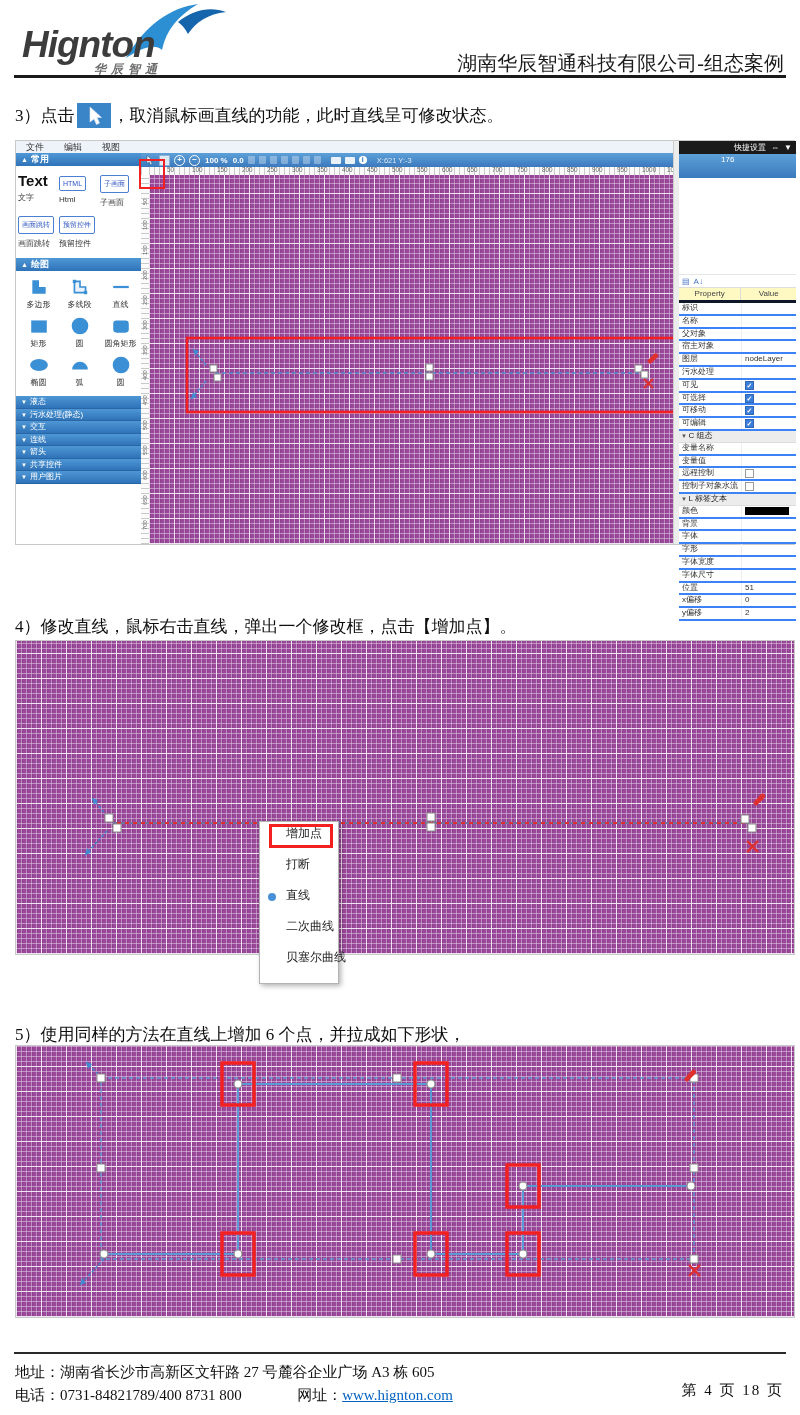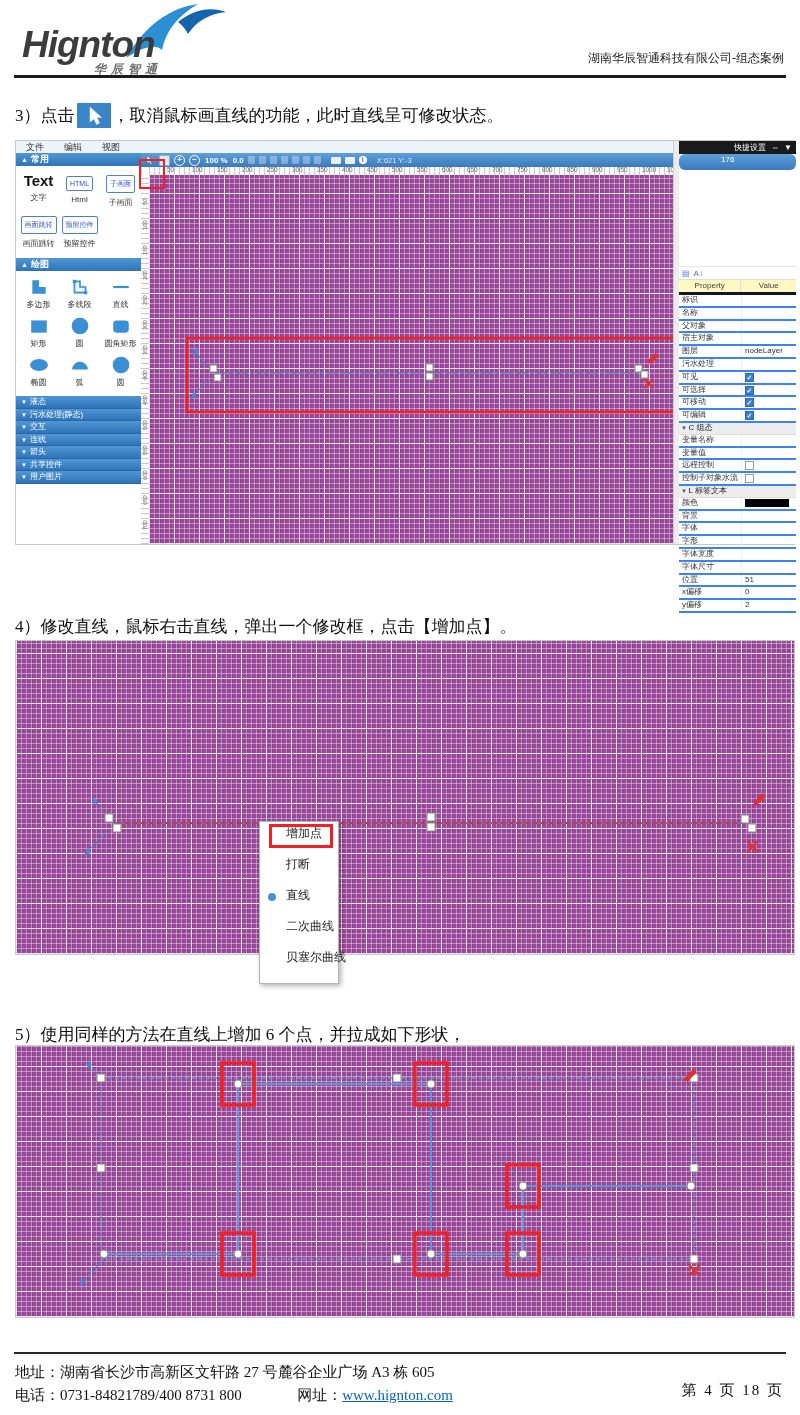--- a/index.html
+++ b/index.html
@@ -5,21 +5,21 @@
   html,body{margin:0;padding:0;background:#fff;}
   .page{position:relative;width:800px;height:1415px;background:#fff;overflow:hidden;
         font-family:"Liberation Serif",serif;color:#111;}
   
   .logo{position:absolute;left:22px;top:6px;width:220px;height:66px;}
   .brand{position:absolute;left:0;top:18px;font:italic bold 37px "Liberation Sans",sans-serif;
          color:#3c3c3c;letter-spacing:-1px;}
   .brand-sub{position:absolute;left:72px;top:55px;font:bold italic 12px "Liberation Sans",sans-serif;
          color:#6a6a6a;letter-spacing:5px;}
   .swoosh{position:absolute;left:96px;top:-4px;}
-  .doc-title{position:absolute;right:16px;top:50px;font-size:12px;color:#1a1a1a;margin-left:36px;}
+  .doc-title{position:absolute;right:16px;top:50px;font-size:20px;color:#1a1a1a;margin-left:36px;}
   .hrule{position:absolute;left:14px;right:14px;top:75px;height:2.5px;background:#1b1b1b;}
   
   .step{position:absolute;left:15px;font-size:17px;color:#0f0f0f;white-space:nowrap;}
   .step .inline-ic{display:inline-block;width:34px;height:25px;background:#3a85c8;
         vertical-align:-7px;margin:0 2px;}
   
   .shot{position:absolute;left:15px;width:780px;background:#fff;border:1px solid #c9c9c9;box-sizing:border-box;}
   .gridbg{background-color:#9a4899;background-image:
       repeating-linear-gradient(90deg, rgba(247,240,249,.85) 0 1px, transparent 1px 25px),
       repeating-linear-gradient(0deg,  rgba(247,240,249,.85) 0 1px, transparent 1px 25px),
@@ -30,21 +30,21 @@
   
   .menubar{position:absolute;left:0;top:0;right:0;height:12px;background:#eef3fa;
         border-bottom:6px solid #14b8a6;font:9px "Liberation Sans",sans-serif;color:#333;}
   .mb-item{display:inline-block;padding:0 10px;line-height:12px;}
   .sidebar{position:absolute;left:0;top:12px;bottom:0;width:125px;background:#fff;
         border-right:1px solid #ccc;font-family:"Liberation Sans",sans-serif;}
   .sb-head{height:13px;background:linear-gradient(#4e97d5,#2f73b8);color:#fff;
         font:bold 9px "Liberation Sans",sans-serif;line-height:13px;padding:0 5px;}
   .sb-head .tri{font-size:7px;margin-right:3px;}
   .sb-grid{display:grid;grid-template-columns:41px 41px 41px;padding:6px 0 4px 2px;}
-  .sb-cell{text-align:center;margin-bottom:5px;}
+  .sb-cell{text-align:left;margin-bottom:5px;}
   .sb-big{font:bold 15px "Liberation Sans",sans-serif;color:#111;height:17px;}
   .sb-btn{display:inline-block;font:7px "Liberation Sans",sans-serif;color:#2a52c0;
         border:1px solid #4a7fd4;border-radius:2px;background:#fff;padding:3px 3px;margin-bottom:1px;}
   .sb-lbl{font-size:8px;color:#333;margin-top:3px;}
   .shape-grid{display:grid;grid-template-columns:41px 41px 41px;padding:6px 0 2px 2px;}
   .shape-cell{text-align:center;margin-bottom:6px;}
   .shape-icon{height:22px;}
   .shape-icon svg{width:22px;height:20px;}
   .shape-lbl{font-size:8px;color:#333;}
   .sb-bar{height:11.5px;background:linear-gradient(#4e97d5,#2f73b8);color:#fff;
@@ -78,22 +78,22 @@
         background-image:repeating-linear-gradient(0deg,#c9c9c9 0 1px,transparent 1px 5px);}
   .vnum{position:absolute;left:0;font:8px "Liberation Sans",sans-serif;color:#666;
         transform:rotate(-90deg) scale(.72);transform-origin:4px 4px;}
   .canvas1{position:absolute;left:8px;top:22px;right:0;bottom:0;}
   .divider{position:absolute;left:657px;top:0;bottom:0;width:6px;background:#ececec;
         border-left:1px solid #cfcfcf;border-right:1px solid #cfcfcf;}
   .rightpanel{position:absolute;left:663px;top:0;bottom:0;width:117px;background:#fff;
         font-family:"Liberation Sans",sans-serif;}
   .qbar{height:13px;background:#1a1a1a;color:#fff;font:8px "Liberation Sans",sans-serif;
         line-height:13px;display:flex;justify-content:flex-end;gap:5px;padding:0 4px;}
-  .idbar{height:16px;background:linear-gradient(#5da0d8,#3a79bd);color:#fff;
-        font:8px "Liberation Sans",sans-serif;line-height:12px;padding-left:42px;border-radius:6px;}
+  .idbar{height:24px;background:linear-gradient(#5da0d8,#3a79bd);color:#fff;
+        font:8px "Liberation Sans",sans-serif;line-height:12px;padding-left:42px;}
   .pgap{height:96px;border-bottom:1px solid #e6e6e6;}
   .minibar{height:12px;border-bottom:1px solid #ddd;display:flex;align-items:center;gap:4px;padding-left:3px;}
   .mini-ic{font:8px "Liberation Sans",sans-serif;color:#4472c4;}
   .phead{display:flex;height:12px;background:#fef9c3;border-bottom:3px solid #0f172a;
         font:8px "Liberation Sans",sans-serif;color:#444;justify-content:center;}
   .phead div{line-height:12px;text-align:center;}
   .phl{width:62px;}  .phv{width:55px;border-left:1px solid #dcdcdc;}
   .prow{display:flex;height:10.8px;border-bottom:2px solid #3b82f6;font:8px "Liberation Sans",sans-serif;color:#333;}
   .plabel{width:62px;line-height:10.8px;padding-left:3px;box-sizing:border-box;white-space:nowrap;overflow:hidden;}
   .pval{width:55px;line-height:10.8px;border-left:1px solid #eee;padding-left:3px;box-sizing:border-box;

